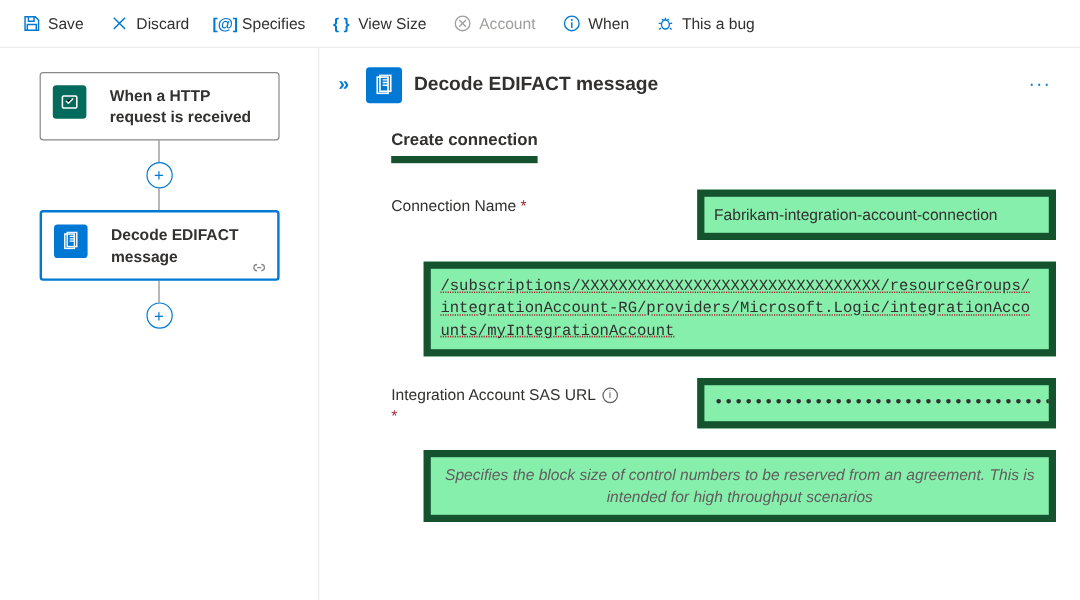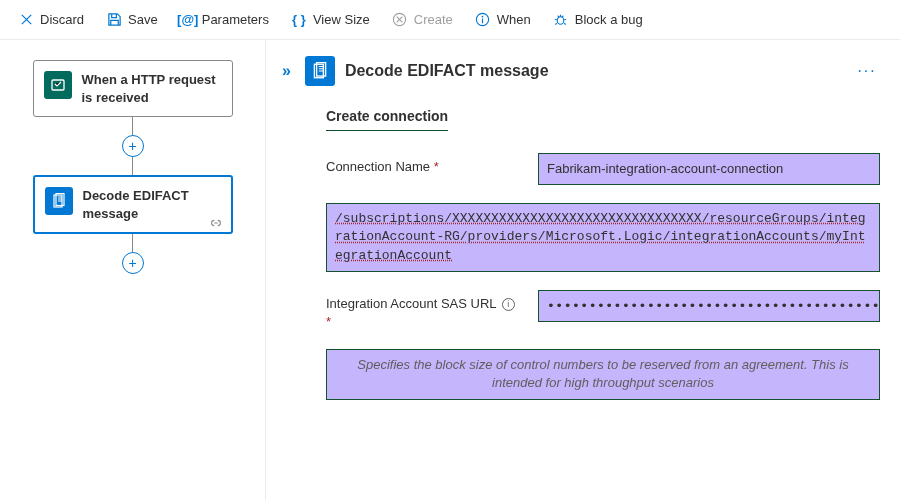--- a/index.html
+++ b/index.html
@@ -5,109 +5,109 @@
   * { box-sizing: border-box; margin: 0; padding: 0; font-family: "Segoe UI", Arial, sans-serif; }
   body { width: 900px; height: 500px; background: #fff; font-size: 13px; color: #323130; overflow: hidden; }
   
   .toolbar { display: flex; align-items: center; height: 40px; padding: 0 8px; border-bottom: 1px solid #edebe9; gap: 2px; }
   .toolbar-item { display: flex; align-items: center; gap: 6px; padding: 6px 10px; cursor: pointer; border-radius: 2px; }
   .toolbar-item.disabled { color: #a19f9d; cursor: default; }
   .toolbar-item .ic { width: 16px; height: 16px; display: flex; align-items: center; justify-content: center; }
   
   .main { display: flex; height: calc(100% - 40px); }
   .canvas { width: 265px; padding: 20px 12px; display: flex; flex-direction: column; align-items: center; background: #fff; }
-  .node { width: 200px; background: #fff; border: 1px solid #8a8886; border-radius: 3px; display: flex; align-items: flex-start; padding: 10px; gap: 10px; text-align: left; position: relative; }
+  .node { width: 200px; background: #fff; border: 1px solid #8a8886; border-radius: 3px; display: flex; align-items: flex-start; padding: 10px; gap: 20px; text-align: left; position: relative; }
   .node.selected { border: 2px solid #0078d4; }
   .node-icon { width: 28px; height: 28px; background: #036b5e; border-radius: 3px; display: flex; align-items: center; justify-content: center; flex-shrink: 0; }
   .node-icon.edifact { background: #0078d4; }
   .node-title { font-size: 13px; font-weight: 600; line-height: 1.35; }
   .node-link-icon { position: absolute; bottom: 4px; right: 8px; color: #8a8886; }
   .connector { width: 1px; height: 18px; background: #8a8886; }
   .plus-btn { width: 22px; height: 22px; border: 1px solid #0078d4; border-radius: 50%; background: #fff; color: #0078d4; display: flex; align-items: center; justify-content: center; font-size: 14px; font-weight: 400; cursor: pointer; }
   
   .panel { flex: 1; border-left: 1px solid #edebe9; padding: 16px 20px 16px 12px; overflow-y: auto; }
   .panel-header { display: flex; align-items: center; gap: 10px; margin-bottom: 22px; }
   .collapse-btn { color: #0078d4; font-size: 16px; cursor: pointer; padding: 2px 4px; font-weight: 600; }
   .panel-icon { width: 30px; height: 30px; background: #0078d4; border-radius: 3px; display: flex; align-items: center; justify-content: center; }
   .panel-title { font-size: 16px; font-weight: 600; flex: 1; }
   .more-btn { color: #0078d4; cursor: pointer; font-size: 16px; letter-spacing: 1px; padding: 4px; }
   
   .panel-body { padding-left: 48px; }
-  .section-title { font-size: 14px; font-weight: 600; padding-bottom: 6px; border-bottom: 1px solid #14532d; display: inline-block; margin-bottom: 22px; }
+  .section-title { font-size: 14px; font-weight: 600; padding-bottom: 6px; border-bottom: 6px solid #14532d; display: inline-block; margin-bottom: 22px; }
   
-  .form-row { display: flex; align-items: flex-start; margin-bottom: 18px; gap: 12px; }
+  .form-row { display: flex; align-items: flex-start; margin-bottom: 18px; gap: 28px; }
   .form-label { width: 200px; font-size: 13px; line-height: 1.4; padding-top: 5px; }
   .req { color: #a4262c; }
   .info-ic { display: inline-flex; width: 13px; height: 13px; border: 1px solid #605e5c; border-radius: 50%; align-items: center; justify-content: center; font-size: 9px; color: #605e5c; margin-left: 2px; vertical-align: middle; cursor: help; }
-  .form-input { flex: 1; border: 1px solid #14532d; padding: 6px 8px; font-size: 13px; line-height: 1.4; background: #c4b5fd; min-height: 28px; }
+  .form-input { flex: 1; border: 6px solid #14532d; padding: 6px 8px; font-size: 13px; line-height: 1.4; background: #86efac; min-height: 28px; margin-left: 27px; }
   .form-input.multi { word-break: break-all; }
   .form-input.dotted { text-decoration-line: underline; text-decoration-style: dotted; text-decoration-color: #a4262c; font-family: Liberation Mono, monospace; }
   .form-input.placeholder { color: #605e5c; font-style: italic; text-align: center; }
   .form-input.pw { letter-spacing: 0.5px; font-family: monospace; overflow: hidden; white-space: nowrap; }
   
   .btn-primary { background: #0078d4; color: #fff; border: none; padding: 8px 18px; font-size: 14px; font-weight: 600; cursor: pointer; border-radius: 2px; }
   .btn-row { padding-left: 216px; margin-top: 4px; }
   
   svg { display: block; }
 </style>
 </head>
 <body>
 
 <div class="toolbar">
   <div class="toolbar-item">
     <span class="ic">
       <svg width="15" height="15" viewBox="0 0 16 16">
+          <path fill="none" stroke="#0078d4" stroke-width="1.3" d="M2 2h9l3 3v9H2z M5 2v4h5V2 M4 14v-5h8v5"></path>
+        </svg>
+    </span>
+    <span>Save</span>
+  </div>
+  <div class="toolbar-item">
+    <span class="ic">
+      <svg width="15" height="15" viewBox="0 0 16 16">
           <path stroke="#0078d4" stroke-width="1.3" d="M3 3l10 10M13 3L3 13"></path>
         </svg>
     </span>
     <span>Discard</span>
   </div>
   <div class="toolbar-item">
-    <span class="ic">
-      <svg width="15" height="15" viewBox="0 0 16 16">
-          <path fill="none" stroke="#0078d4" stroke-width="1.3" d="M2 2h9l3 3v9H2z M5 2v4h5V2 M4 14v-5h8v5"></path>
-        </svg>
-    </span>
-    <span>Save</span>
-  </div>
-  <div class="toolbar-item">
     <span class="ic" style="color:#0078d4;font-weight:600;font-size:13px">[@]</span>
-    <span>Parameters</span>
+    <span>Specifies</span>
   </div>
   <div class="toolbar-item">
     <span class="ic" style="color:#0078d4;font-weight:600;font-size:13px">{ }</span>
     <span>View Size</span>
   </div>
   <div class="toolbar-item disabled">
     <span class="ic">
       <svg width="15" height="15" viewBox="0 0 16 16">
           <circle cx="8" cy="8" r="6.5" fill="none" stroke="#a19f9d" stroke-width="1.2"></circle>
           <path stroke="#a19f9d" stroke-width="1.2" d="M5 5l6 6M11 5l-6 6"></path>
         </svg>
     </span>
-    <span>Create</span>
+    <span>Account</span>
   </div>
   <div class="toolbar-item">
     <span class="ic">
       <svg width="15" height="15" viewBox="0 0 16 16">
           <circle cx="8" cy="8" r="6.5" fill="none" stroke="#0078d4" stroke-width="1.2"></circle>
           <circle cx="8" cy="5" r="0.9" fill="#0078d4"></circle>
           <path stroke="#0078d4" stroke-width="1.3" d="M8 7v5"></path>
         </svg>
     </span>
     <span>When</span>
   </div>
   <div class="toolbar-item">
     <span class="ic">
       <svg width="15" height="15" viewBox="0 0 16 16">
           <ellipse cx="8" cy="9" rx="3.5" ry="4" fill="none" stroke="#0078d4" stroke-width="1.2"></ellipse>
           <path stroke="#0078d4" stroke-width="1.2" d="M8 5V3M5 4l1.5 1.5M11 4L9.5 5.5M4 8H2M12 8h2M4 12l-1.5 1.5M12 12l1.5 1.5"></path>
         </svg>
     </span>
-    <span>Block a bug</span>
+    <span>This a bug</span>
   </div>
 </div>
 
 <div class="main">
 
   <div class="canvas">
     <div class="node">
       <div class="node-icon">
         <svg width="16" height="16" viewBox="0 0 16 16">
             <rect x="2" y="3" width="12" height="10" rx="1" fill="none" stroke="#fff" stroke-width="1.3"></rect>

